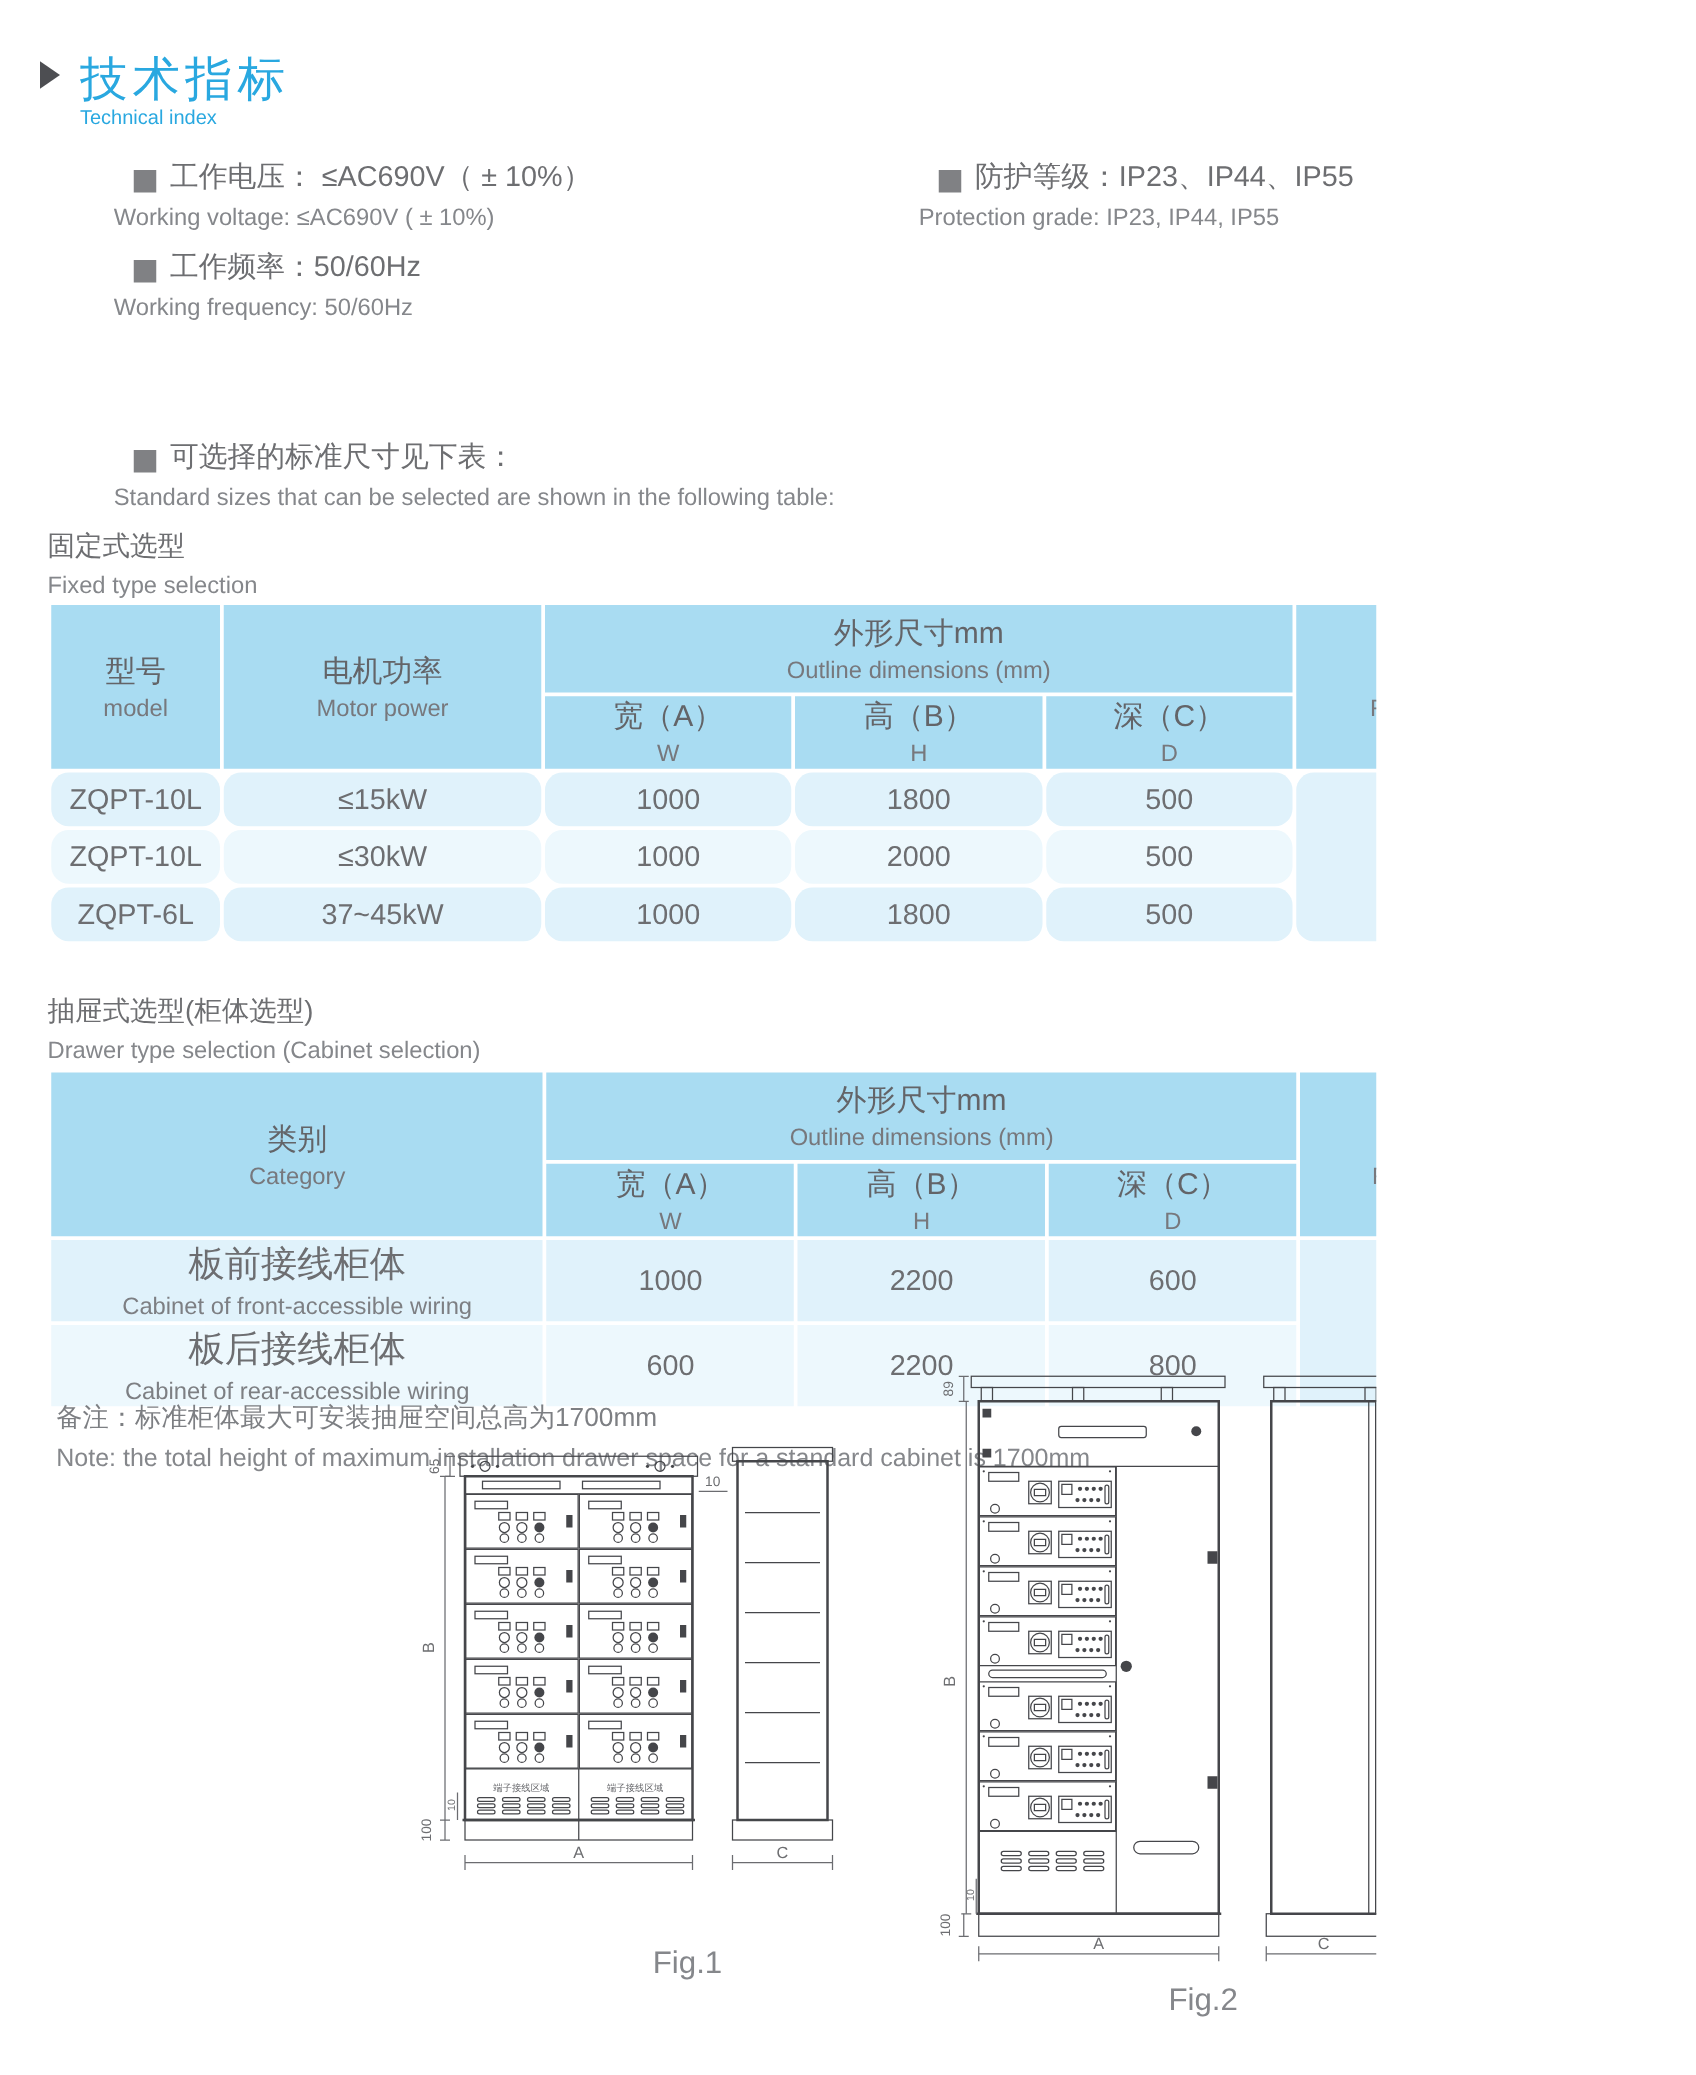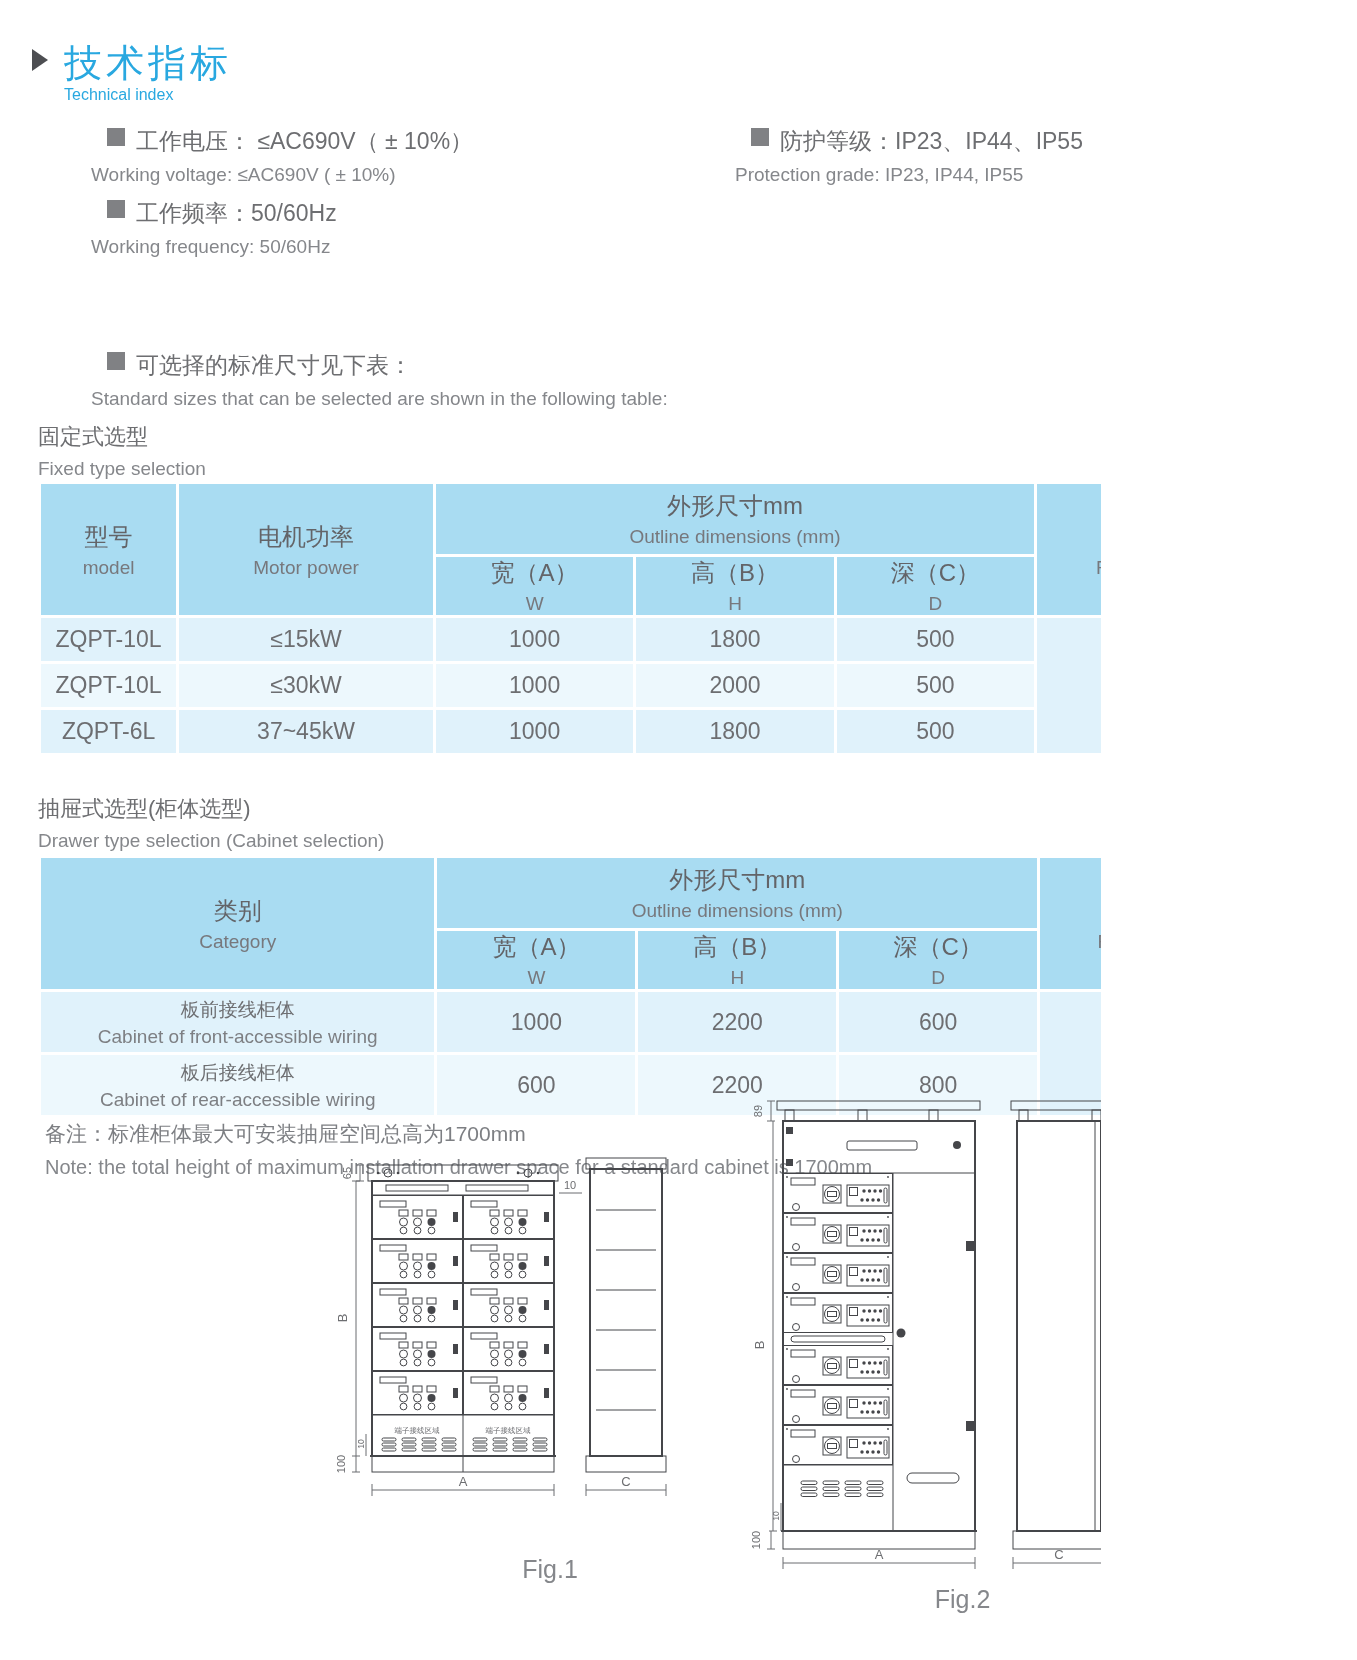--- a/index.html
+++ b/index.html
@@ -10,43 +10,43 @@
   
   .tri { position:absolute; left:32px; top:49px; width:0; height:0;
          border-left:16px solid #4d4e52; border-top:11px solid transparent; border-bottom:11px solid transparent; }
   .title-zh { position:absolute; left:64px; top:38px; font-size:38px; letter-spacing:4px; color:#29a8e0; }
   .title-en { position:absolute; left:64px; top:86px; font-size:16px; color:#29a8e0; }
   
   .specs { position:absolute; }
   .specs.left  { left:62px;  top:128px; width:600px; }
   .specs.right { left:706px; top:128px; width:620px; }
   .spec { margin-bottom:14px; }
-  .spec-zh { display:flex; align-items:flex-start; gap:11px; font-size:23px; line-height:26px; color:#6d6e71; margin-bottom:10px;padding-left:45px; }
+  .spec-zh { display:flex; align-items:flex-end; gap:11px; font-size:23px; line-height:26px; color:#6d6e71; margin-bottom:10px;padding-left:45px; }
   .bullet { width:18px; height:18px; background:#808184; flex:none; }
   .spec-en { font-size:19px; line-height:22px; color:#85878b; margin-left:29px; margin-bottom:14px; }
   .table-note-spec { position:absolute; left:62px; top:352px; }
   
   .sec { position:absolute; left:38px; }
   .sec1 { top:422px; } .sec2 { top:794px; }
   .sec-zh { font-size:22px; color:#6d6e71; }
   .sec-en { font-size:19px; color:#85878b; margin-top:6px; }
   
   table.t { position:absolute; left:38px; border-collapse:separate; border-spacing:3px; table-layout:fixed; width:1196px; }
   table.t1 { top:481px; } table.t2 { top:855px; }
   .t th, .t td { text-align:center; vertical-align:middle; padding:0; }
   .hcell { background:#a9dcf2; font-weight:normal; }
   .hz { display:block; font-size:24px; color:#636468; }
   .he { display:block; font-size:19px; color:#77787d; margin-top:4px; }
   .t1 .hr1 th { height:70px; } .t1 .hr2 th { height:50px; }
   .t2 .hr1 th { height:70px; } .t2 .hr2 th { height:50px; }
-  .t1 tr.dr td { height:43px; } .t2 tr.dr td { height:60px; }
+  .t1 tr.dr td { height:43px;border-radius:14px; } .t2 tr.dr td { height:60px; }
   .dcell { font-size:23px; color:#6d6e71; }
   .row-a td { background:#e0f2fb; } .row-b td { background:#edf8fd; }
   td.remark-cell { background:#e0f2fb; font-size:24px; color:#6d6e71; }
-  .cat-zh { display:block; font-size:19px; color:#6d6e71; }
+  .cat-zh { display:block; font-size:29px; color:#6d6e71; }
   .cat-en { display:block; font-size:19px; color:#7d7f83; margin-top:3px; }
   
   .note { position:absolute; left:45px; top:1120px; }
   .note-zh { font-size:21px; color:#7d7f83; }
   .note-en { font-size:20px; color:#85878b; margin-top:8px; }
   
   .fig { position:absolute; }
   .fig1 { left:330px; top:1138px; width:370px; }
   .fig2 { left:745px; top:1083px; width:380px; }
   .fig-caption { text-align:center; font-size:25px; color:#85878b; margin-top:8px; }

